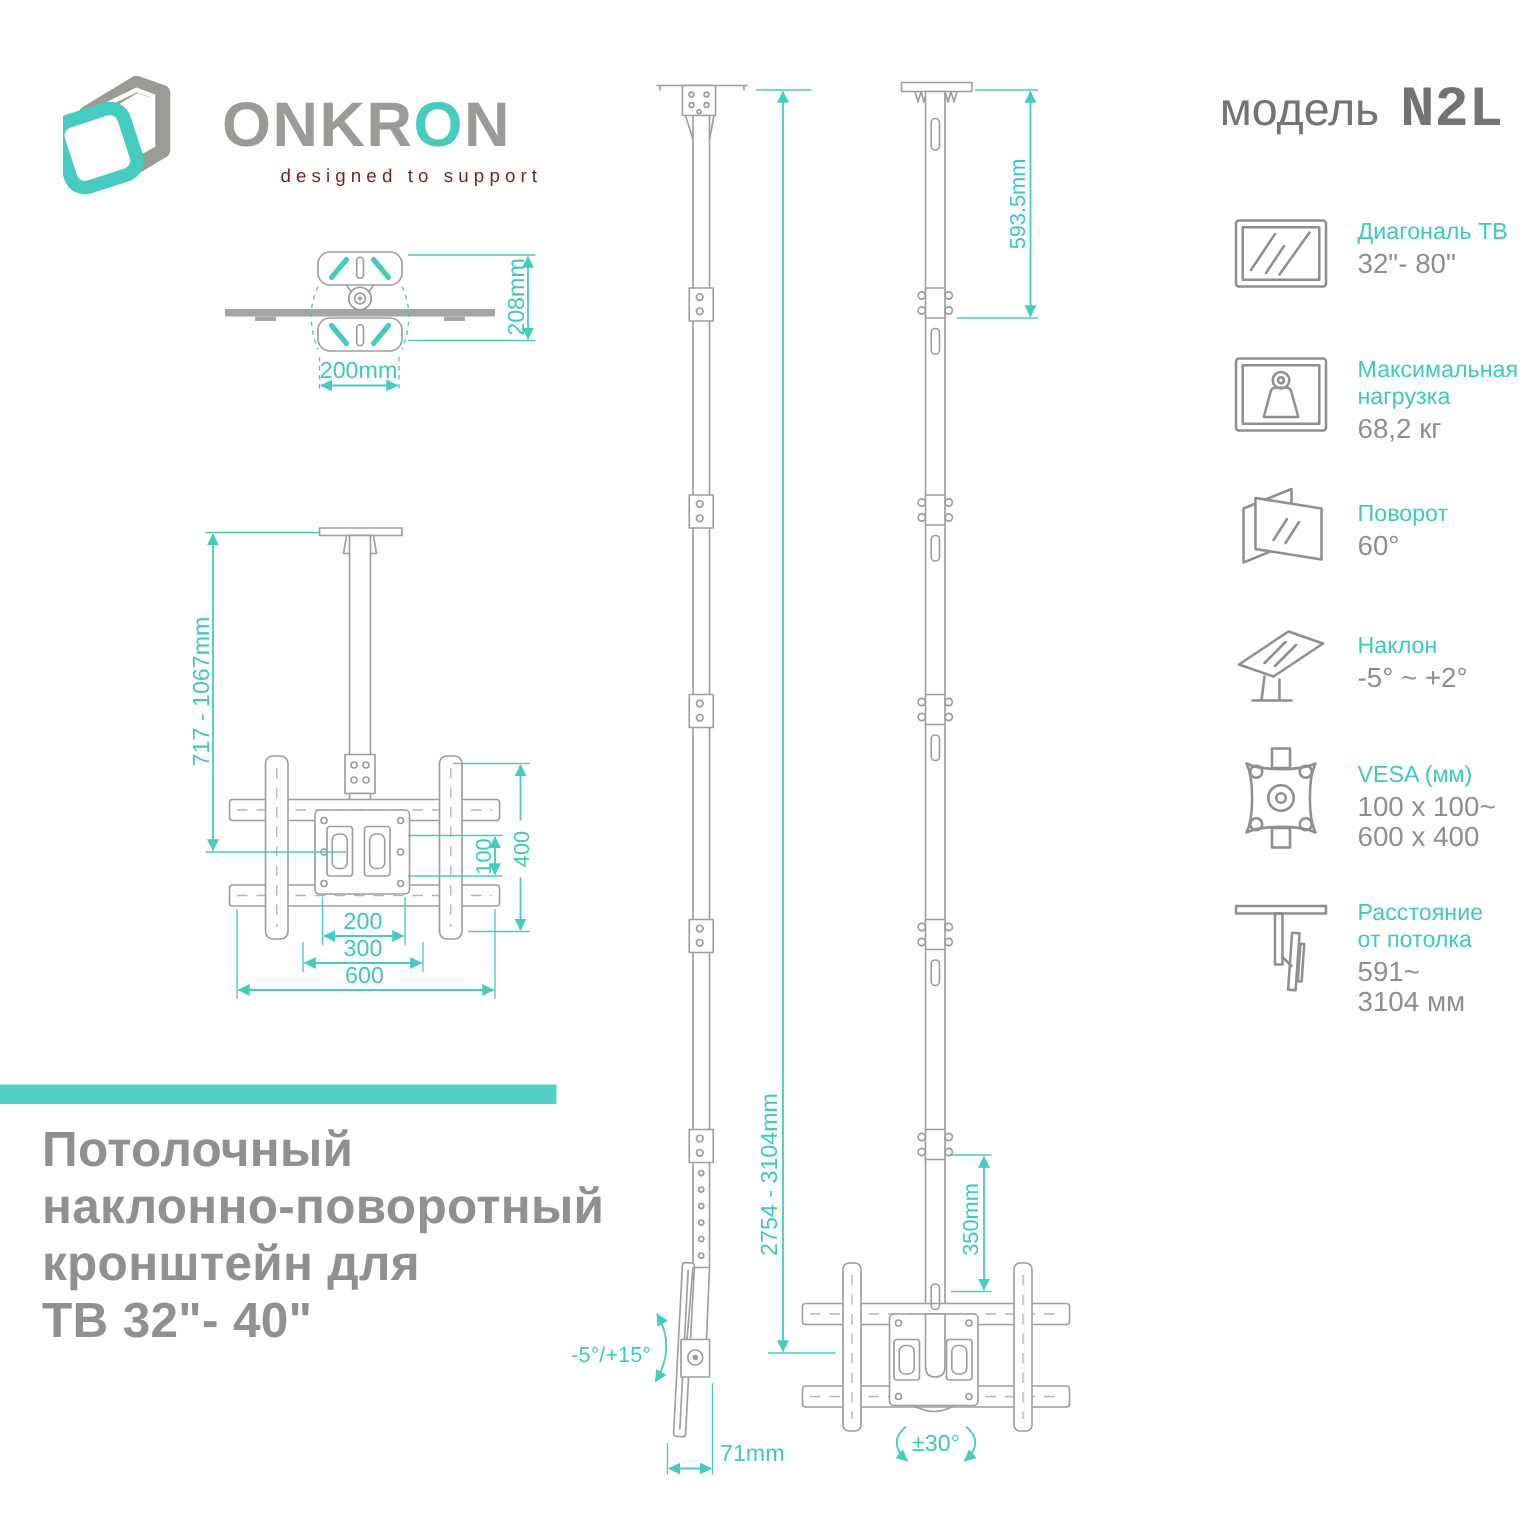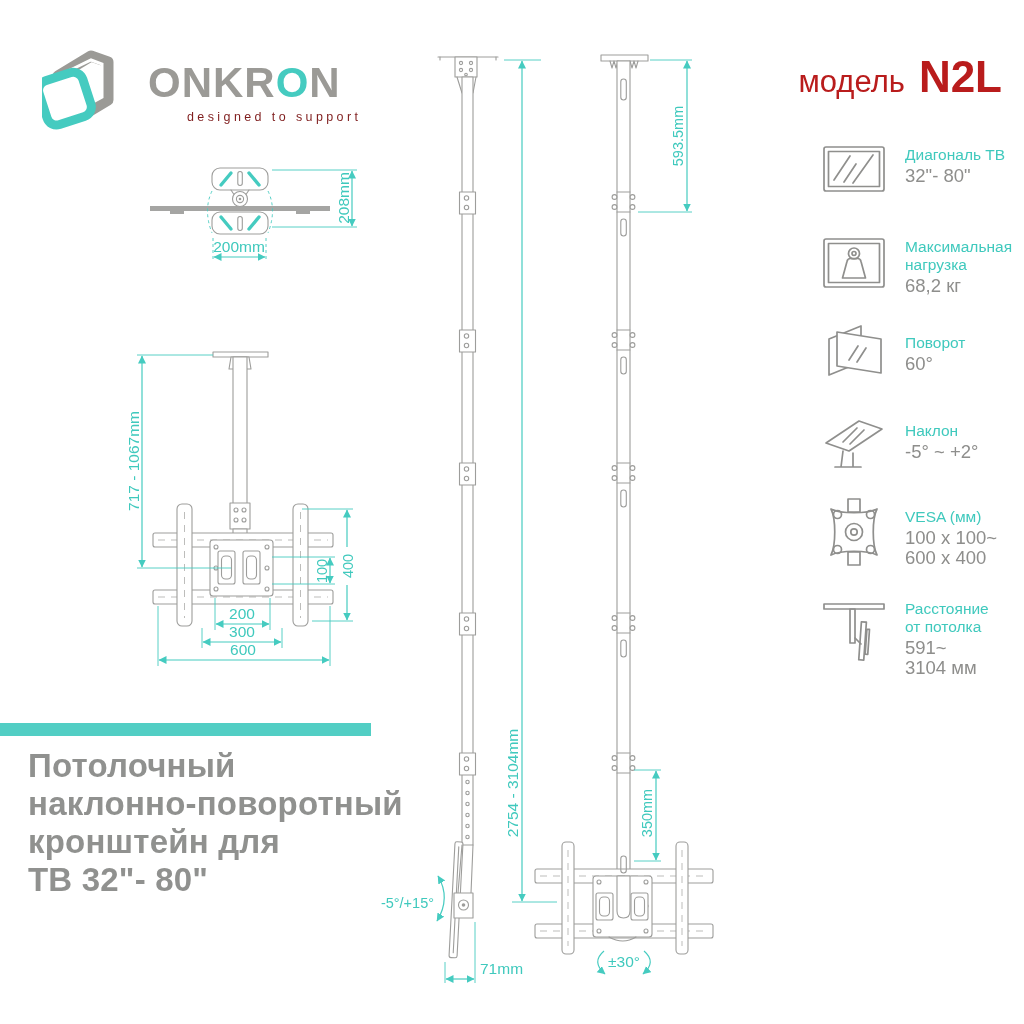--- a/index.html
+++ b/index.html
@@ -5,23 +5,23 @@
   html,body{margin:0;padding:0;background:#fff;}
   .canvas{position:relative;width:1024px;height:1024px;background:#ffffff;overflow:hidden;
           font-family:"Liberation Sans", sans-serif;}
   
   .logo-mark{position:absolute;left:42px;top:48px;}
   .wordmark{position:absolute;left:148px;top:60px;font-size:42px;font-weight:bold;
             color:#9b9a96;letter-spacing:1px;line-height:46px;}
   .wordmark .accent{color:#45cbc0;}
   .tagline{position:absolute;left:187px;top:110px;font-size:12.5px;color:#7f1d1d;
            letter-spacing:3.4px;}
-  .model{position:absolute;top:52px;right:22px;display:flex;align-items:baseline;gap:14px;color:#b91c1c;}
+  .model{position:absolute;top:52px;right:22px;display:flex;align-items:baseline;gap:14px;color:#737373;}
   .model .model-label{font-size:31px;}
-  .model .model-value{font-size:44px;font-weight:bold;}
+  .model .model-value{font-size:38px;font-weight:bold;font-family:Liberation Mono, monospace;}
   
   .spec{position:absolute;left:820px;width:210px;display:flex;align-items:flex-start;}
   .spec .ic{width:68px;flex:0 0 68px;}
   .spec .txt{padding-left:17px;}
   .spec .lbl{color:#3fc9bd;font-size:15.5px;line-height:18px;white-space:pre-line;}
   .spec .val{color:#8e8e8c;font-size:18.5px;line-height:20px;white-space:pre-line;margin-top:2px;}
   .icon-stroke{stroke:#8f8f8d;fill:none;stroke-width:1.7;stroke-linejoin:round;stroke-linecap:round;}
   .icon-fill-white{fill:#fff;}
   
   .title-bar{position:absolute;left:0;top:723px;width:371px;height:13px;background:#52cec4;}
@@ -368,15 +368,15 @@
 от потолка</div>
     <div class="val">591~
 3104 мм</div>
       </div>
   </div>
 
   <div class="title-bar"></div>
   <div class="page-title">Потолочный
 наклонно-поворотный
 кронштейн для
-ТВ 32"- 80"</div>
+ТВ 32"- 40"</div>
 
 </div>
 
 </body></html>

